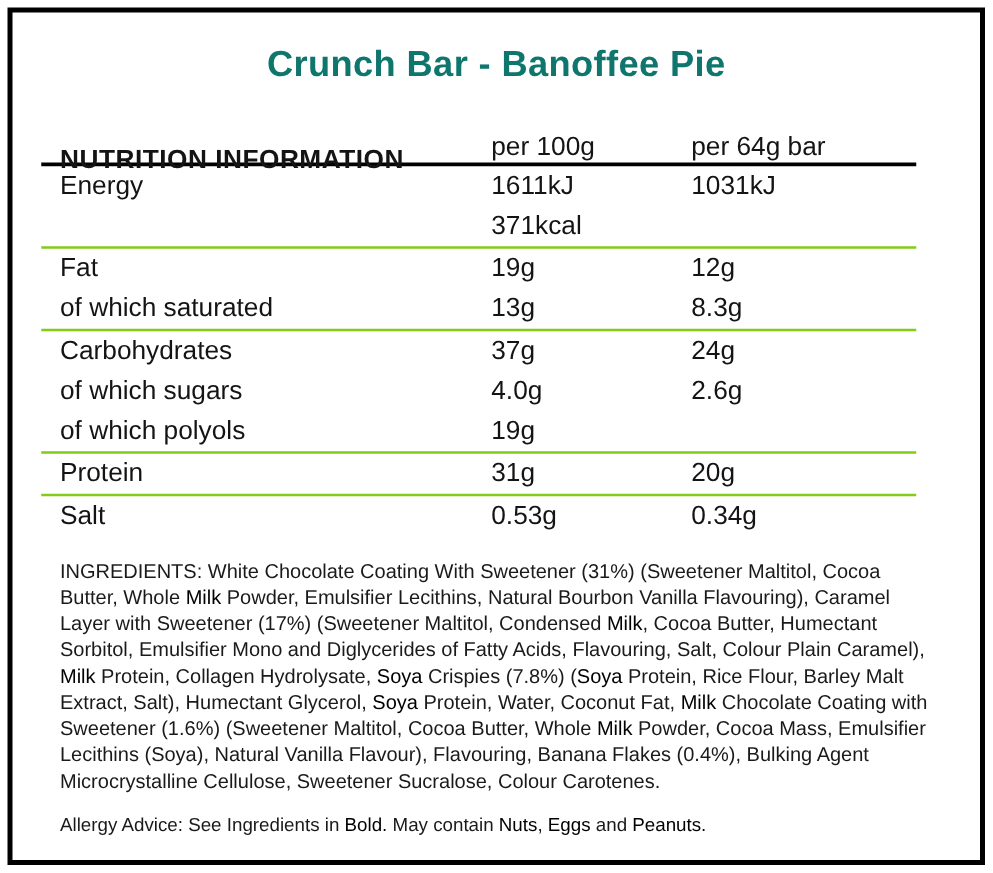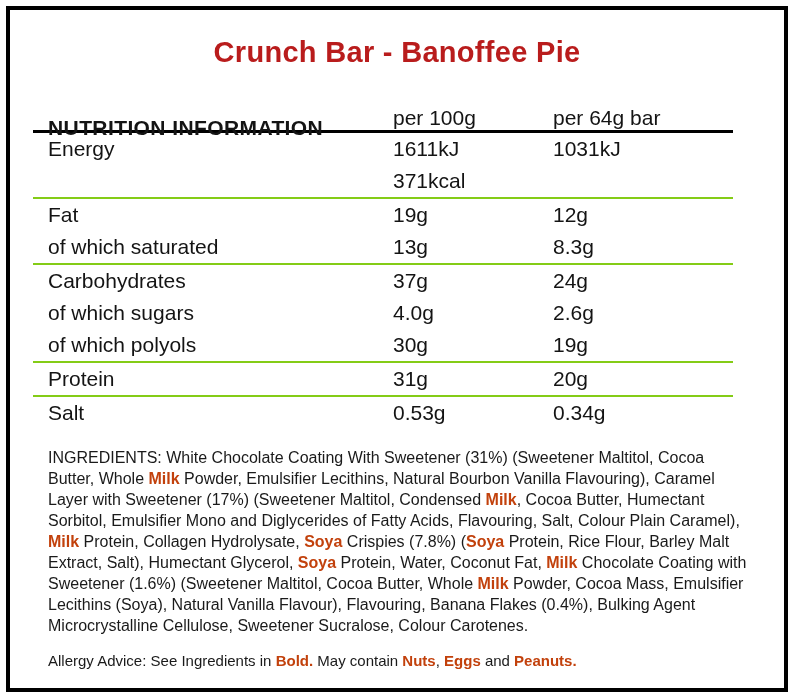--- a/index.html
+++ b/index.html
@@ -21,21 +21,21 @@
     border: 4px solid #000000;
     background: #ffffff;
   }
   .title {
     margin: 26px 0 0 0;
     text-align: center;
     font-size: 29px;
     font-weight: 700;
     letter-spacing: 0.3px;
     line-height: 32px;
-    color: #b91c1c;
+    color: #0f766e;
   }
   .ntable {
     margin: 28px 0 0 23px;
     width: 700px;
     font-size: 21px;
   }
   .thead, .row {
     display: grid;
     grid-template-columns: 1fr 160px 180px;
     align-items: center;
@@ -62,21 +62,21 @@
     line-height: 21px;
     color: #1a1a1a;
   }
   .allergy {
     margin: 14px 28px 0 38px;
     width: 700px;
     font-size: 15px;
     line-height: 21px;
     color: #1a1a1a;
   }
-  b { font-weight: 700; color: #c2410c; }
+  b { font-weight: 400; color: #000000; }
 </style>
 </head>
 <body>
 
 <div class="frame">
 
   <h1 class="title">Crunch Bar - Banoffee Pie</h1>
 
   <div class="ntable">
     <div class="thead">
@@ -114,21 +114,20 @@
             <div class="v1">37g</div>
             <div class="v2">24g</div>
           </div>
           <div class="row">
             <div class="label">of which sugars</div>
             <div class="v1">4.0g</div>
             <div class="v2">2.6g</div>
           </div>
           <div class="row">
             <div class="label">of which polyols</div>
-            <div class="v1">30g</div>
             <div class="v2">19g</div>
           </div>
         </div>
         <div class="group">
           <div class="row">
             <div class="label">Protein</div>
             <div class="v1">31g</div>
             <div class="v2">20g</div>
           </div>
         </div>

